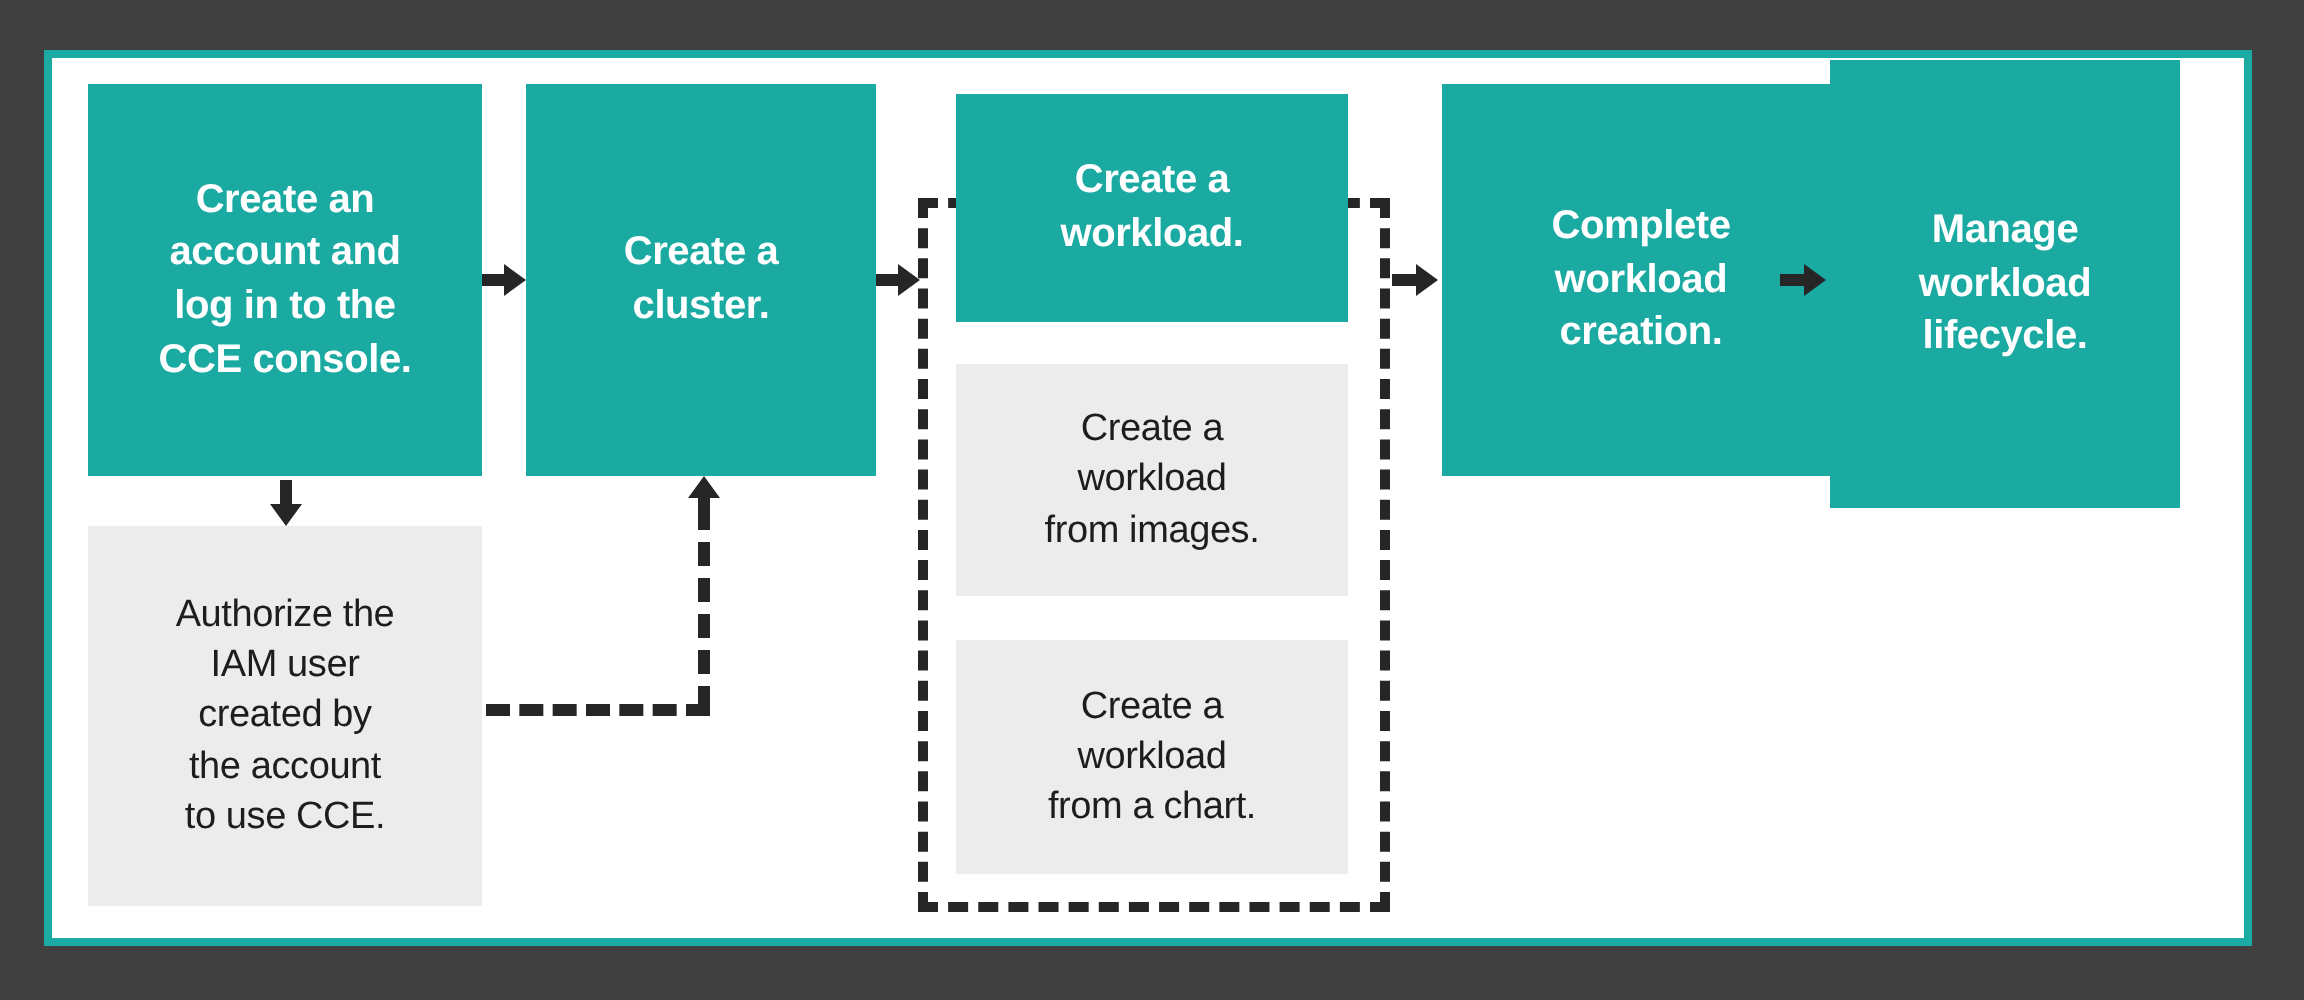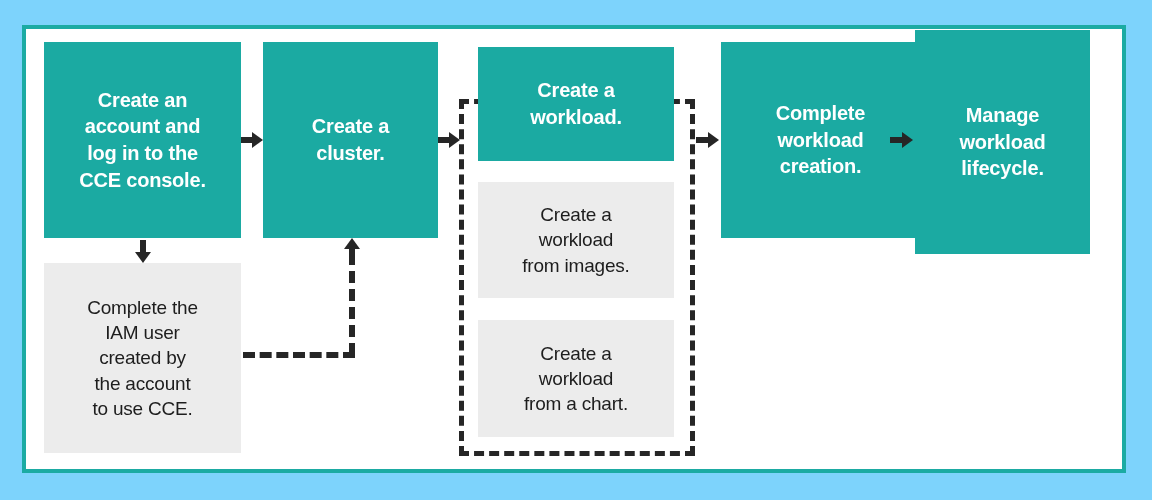--- a/index.html
+++ b/index.html
@@ -7,21 +7,21 @@
     padding: 0;
     background: #ffffff;
   }
   body {
     font-family: "Liberation Sans", "DejaVu Sans", sans-serif;
   }
   #canvas {
     position: relative;
     width: 1152px;
     height: 500px;
-    background: #7dd3fc;
+    background: #404040;
     overflow: hidden;
   }
   .outer-frame {
     position: absolute;
     left: 22px;
     top: 25px;
     width: 1104px;
     height: 448px;
     border: 4px solid #1BABA3;
     box-sizing: border-box;
@@ -152,21 +152,21 @@
     <div class="shaft" style="width:12px;"></div>
     <div class="head" style="left:11px;"></div>
   </div>
 
   <div class="arrow-down" style="left:143px; top:240px; height:23px;">
     <div class="shaft" style="height:13px;"></div>
     <div class="head" style="top:12px;"></div>
   </div>
 
   <div class="node node-gray" style="left:44px; top:263px; width:197px; height:190px;">
-    <span class="label">Complete the
+    <span class="label">Authorize the
 IAM user
 created by
 the account
 to use CCE.</span>
   </div>
 
   <div class="dashed-h" style="left:243px; top:352px; width:112px;"></div>
   <div class="dashed-v" style="left:349px; top:253px; height:102px;"></div>
   <div class="arrow-up" style="left:352px; top:238px; height:22px;">
     <div class="shaft" style="top:11px; height:12px;"></div>

